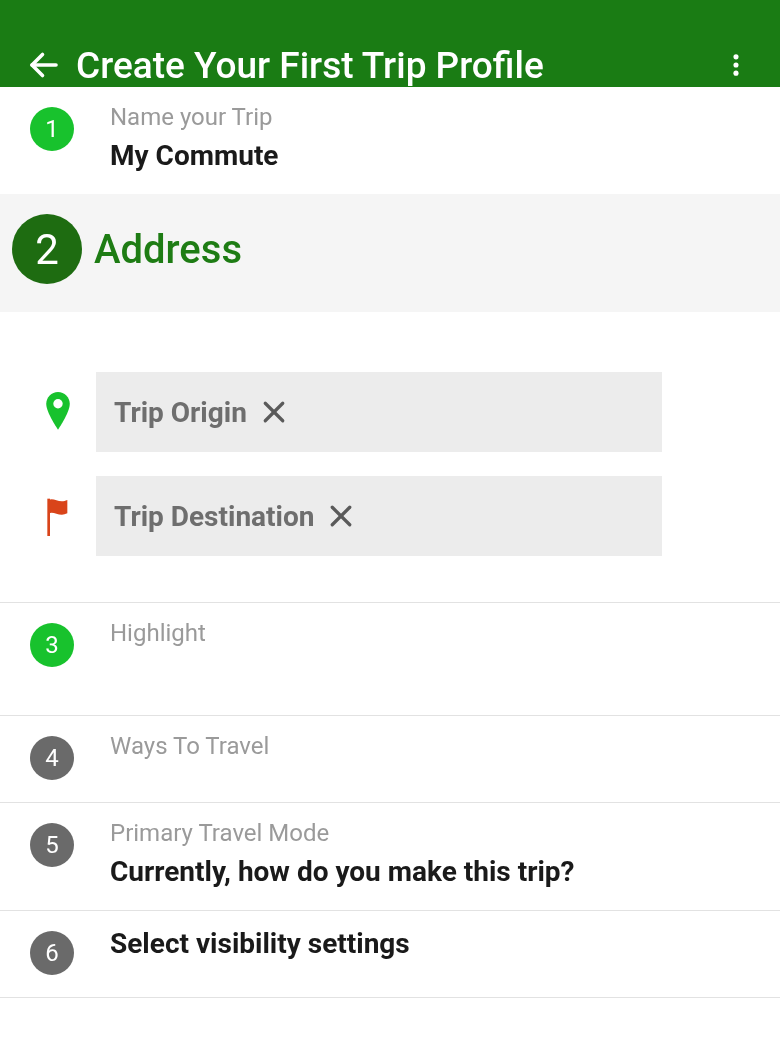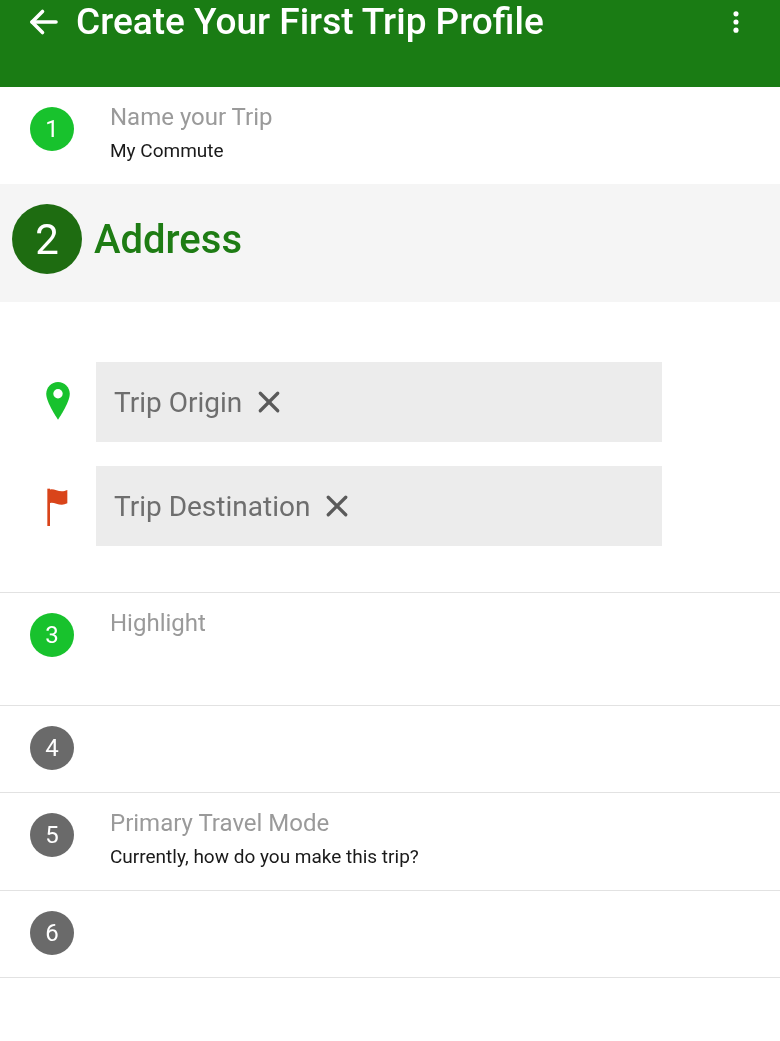--- a/index.html
+++ b/index.html
@@ -7,21 +7,21 @@
     font-family: Roboto, -apple-system, BlinkMacSystemFont, "Segoe UI", Arial, sans-serif;
     background: #fff;
     width: 780px;
     color: #212121;
   }
   .app-bar {
     background: #1a7c14;
     color: #fff;
     height: 87px;
     display: flex;
-    align-items: flex-start;
+    align-items: flex-end;
     padding: 0 22px;
   }
   .back-btn {
     color: #fff;
     display: inline-flex;
     align-items: center;
     justify-content: center;
     width: 44px;
     height: 44px;
     margin-right: 10px;
@@ -79,22 +79,22 @@
     justify-content: center;
   }
   .step-label {
     color: #9a9a9a;
     font-size: 24px;
     font-weight: 400;
     margin-bottom: 8px;
   }
   .step-value {
     color: #1a1a1a;
-    font-size: 19px;
-    font-weight: 400;
+    font-size: 28px;
+    font-weight: 700;
   }
 
   .active-header {
     background: #f5f5f5;
     display: flex;
     align-items: center;
     padding: 20px 22px 28px 22px;
   }
   .active-header .step-text { margin-left: 12px; }
   .active-title {
@@ -125,21 +125,21 @@
     height: 80px;
     flex: 0 0 566px;
     display: flex;
     align-items: center;
     padding: 0 18px;
     cursor: text;
   }
   .input-placeholder {
     color: #6e6e6e;
     font-size: 28px;
-    font-weight: 400;
+    font-weight: 700;
     margin-right: 12px;
   }
   .clear-btn {
     display: inline-flex;
     align-items: center;
     justify-content: center;
     cursor: pointer;
   }
 
   
@@ -220,28 +220,30 @@
 <div class="step-row" style="padding-bottom:48px;">
   <div class="step-circle">3</div>
   <div class="step-text">
     <div class="step-label">Highlight</div>
   </div>
 </div>
 
 <div class="step-row">
   <div class="step-circle grey">4</div>
   <div class="step-text">
+    <div class="step-label">Ways To Travel</div>
   </div>
 </div>
 
 <div class="step-row">
   <div class="step-circle grey">5</div>
   <div class="step-text">
     <div class="step-label">Primary Travel Mode</div>
     <div class="step-value">Currently, how do you make this trip?</div>
   </div>
 </div>
 
 <div class="step-row">
   <div class="step-circle grey">6</div>
   <div class="step-text">
+    <div class="step-value">Select visibility settings</div>
   </div>
 </div>
 
 </body></html>

